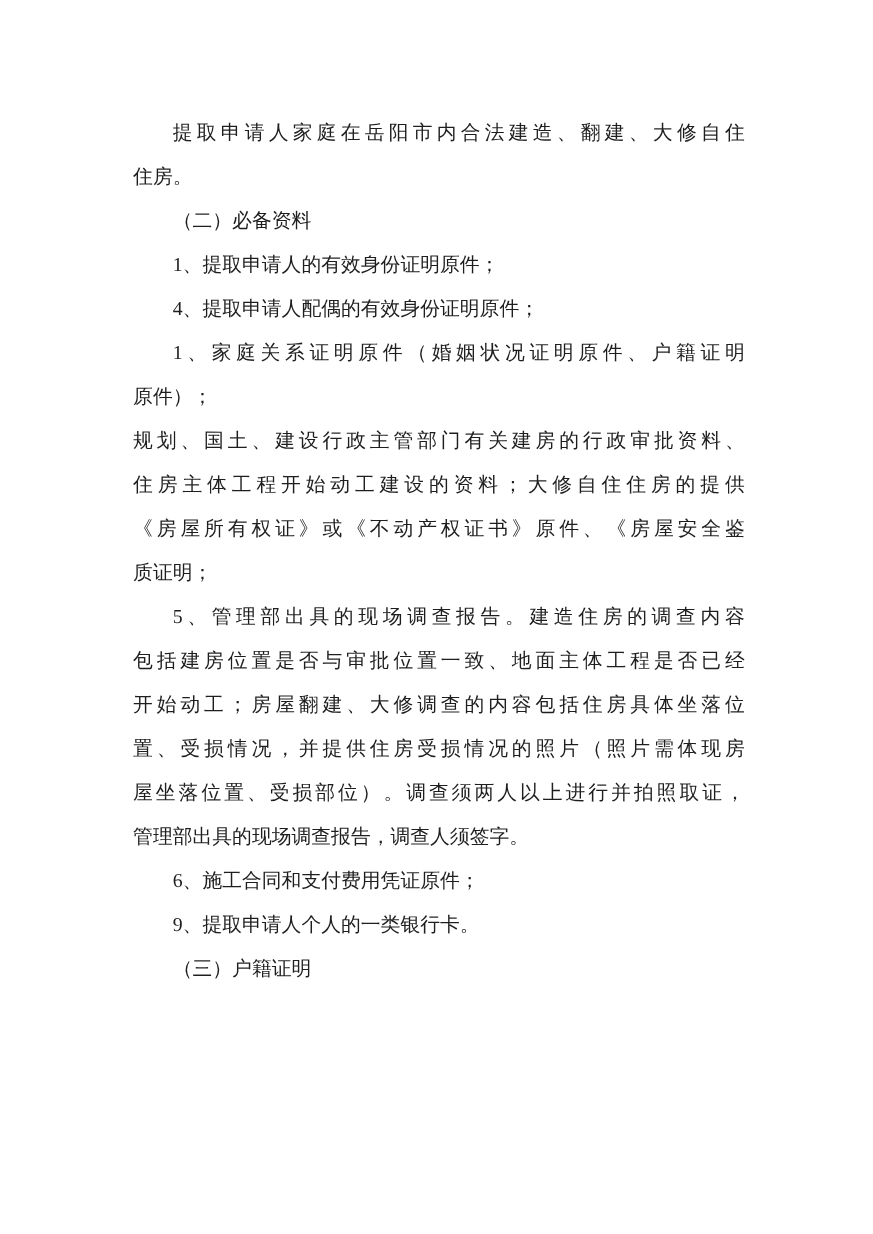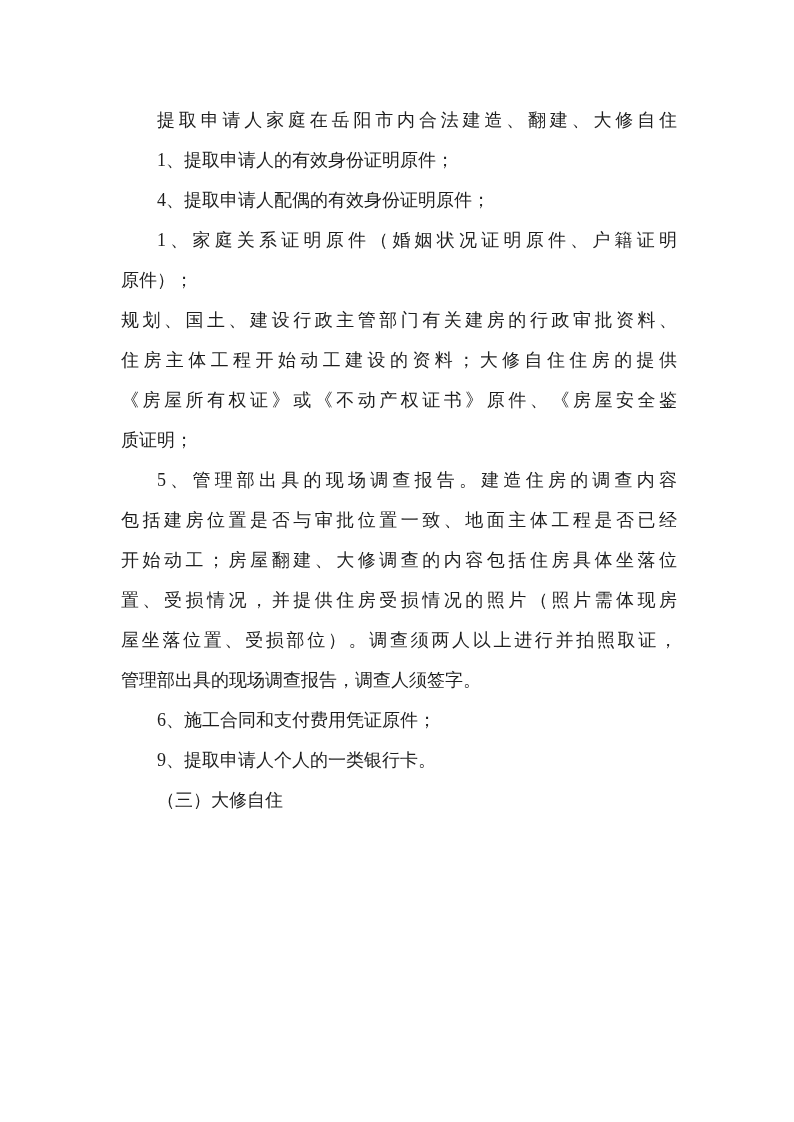--- a/index.html
+++ b/index.html
@@ -40,31 +40,33 @@
     text-align-last: justify;
     text-justify: inter-character;
   }
 </style>
 </head>
 <body>
 
 <div class="page" style="background: rgb(255, 255, 255);">
   <div class="text-block" id="text-block" style="color: rgb(30, 30, 30);">
       <div class="line indent fill">提取申请人家庭在岳阳市内合法建造、翻建、大修自住</div>
+      <div class="line">住房。</div>
+      <div class="line indent">（二）必备资料</div>
       <div class="line indent">1、提取申请人的有效身份证明原件；</div>
       <div class="line indent">4、提取申请人配偶的有效身份证明原件；</div>
       <div class="line indent fill">1、家庭关系证明原件（婚姻状况证明原件、户籍证明</div>
       <div class="line">原件）；</div>
       <div class="line fill">规划、国土、建设行政主管部门有关建房的行政审批资料、</div>
       <div class="line fill">住房主体工程开始动工建设的资料；大修自住住房的提供</div>
       <div class="line fill">《房屋所有权证》或《不动产权证书》原件、《房屋安全鉴</div>
       <div class="line">质证明；</div>
       <div class="line indent fill">5、管理部出具的现场调查报告。建造住房的调查内容</div>
       <div class="line fill">包括建房位置是否与审批位置一致、地面主体工程是否已经</div>
       <div class="line fill">开始动工；房屋翻建、大修调查的内容包括住房具体坐落位</div>
       <div class="line fill">置、受损情况，并提供住房受损情况的照片（照片需体现房</div>
       <div class="line fill">屋坐落位置、受损部位）。调查须两人以上进行并拍照取证，</div>
       <div class="line">管理部出具的现场调查报告，调查人须签字。</div>
       <div class="line indent">6、施工合同和支付费用凭证原件；</div>
       <div class="line indent">9、提取申请人个人的一类银行卡。</div>
-      <div class="line indent">（三）大修自住</div>
+      <div class="line indent">（三）户籍证明</div>
     </div>
 </div>
 
 </body></html>

